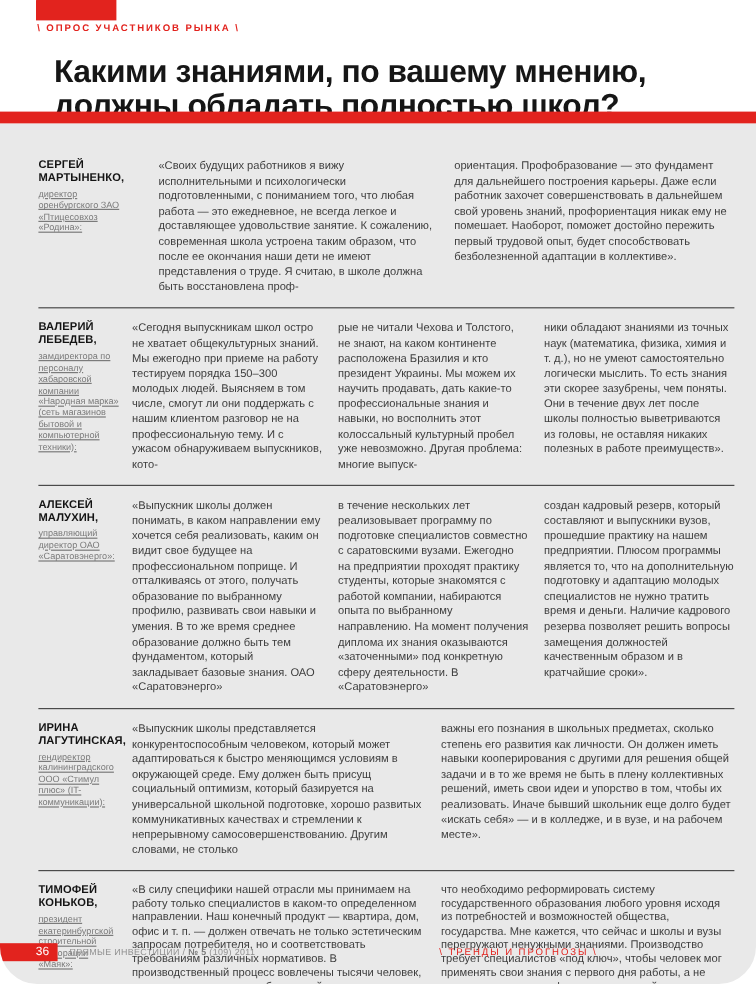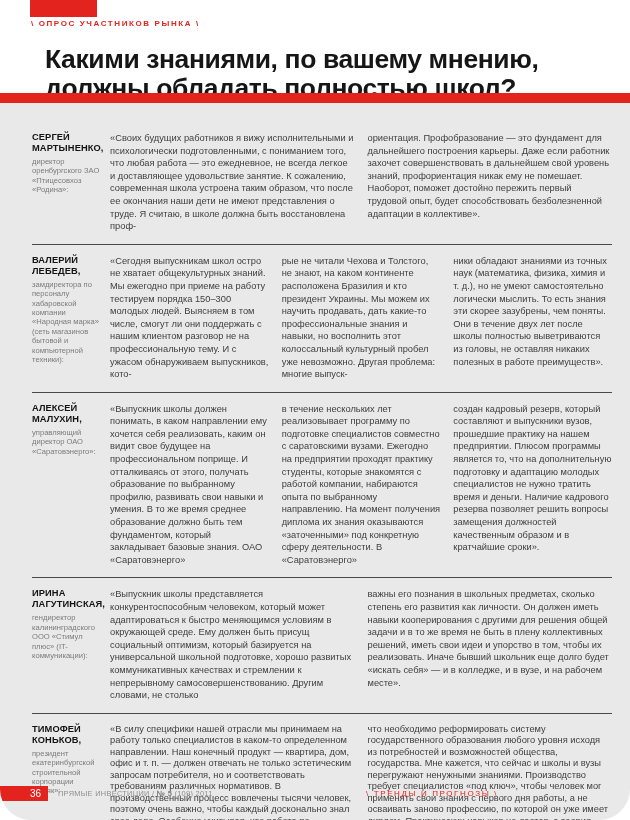--- a/index.html
+++ b/index.html
@@ -13,24 +13,24 @@
 
   
   .red-block{position:absolute;left:30px;top:0;width:67px;height:17px;background:var(--accent);}
   .kicker{position:absolute;left:31px;top:19px;color:var(--accent);font-size:8px;font-weight:bold;letter-spacing:1.6px;white-space:nowrap;}
   .title{position:absolute;left:29px;top:29px;margin:16px;font-size:26.5px;line-height:28.5px;font-weight:bold;color:#161616;letter-spacing:-0.4px;}
   .red-bar{position:absolute;left:0;top:93px;width:630px;height:10px;background:var(--accent);}
 
   
   .content{position:absolute;left:0;top:103px;width:630px;height:717px;background:var(--page-bg);padding:29px 18px 0 32px;box-sizing:border-box;}
   section.block{display:flex;border-bottom:1px solid var(--rule);padding:10px 0 11px 0;}
-  section.block:first-child{padding-top:0;}
+  section.block:first-child{padding-top:0;gap:22px;}
   .label{width:78px;flex:none;padding-right:8px;box-sizing:border-box;}
   .name{font-size:9.3px;font-weight:bold;color:#141414;line-height:11px;letter-spacing:0.1px;}
-  .role{font-size:7.6px;color:#7b7b7b;line-height:9.4px;margin-top:3px;}
+  .role{font-size:7.6px;color:#7b7b7b;line-height:9.4px;margin-top:3px;text-decoration:underline;}
   .cols{flex:1;display:flex;gap:13px;}
   .col{margin:0;flex:1;font-size:9.3px;line-height:12.6px;color:#3e3e3e;}
   section.block.tight .col{line-height:11.5px;}
 
   
   .footer{position:absolute;left:0;top:786px;width:630px;height:15px;display:flex;align-items:center;}
   .page-num{width:48px;height:15px;flex:none;background:var(--accent);color:#ffffff;font-weight:normal;font-size:10px;line-height:15px;text-align:right;padding-right:7px;box-sizing:border-box;}
   .credit{margin-left:10px;font-size:7.4px;color:#8f8f8f;letter-spacing:0.3px;white-space:nowrap;}
   .credit b{color:#7a7a7a;}
   .tag{margin-left:auto;margin-right:132px;color:var(--accent);font-size:8px;font-weight:normal;letter-spacing:1.6px;white-space:nowrap;}

